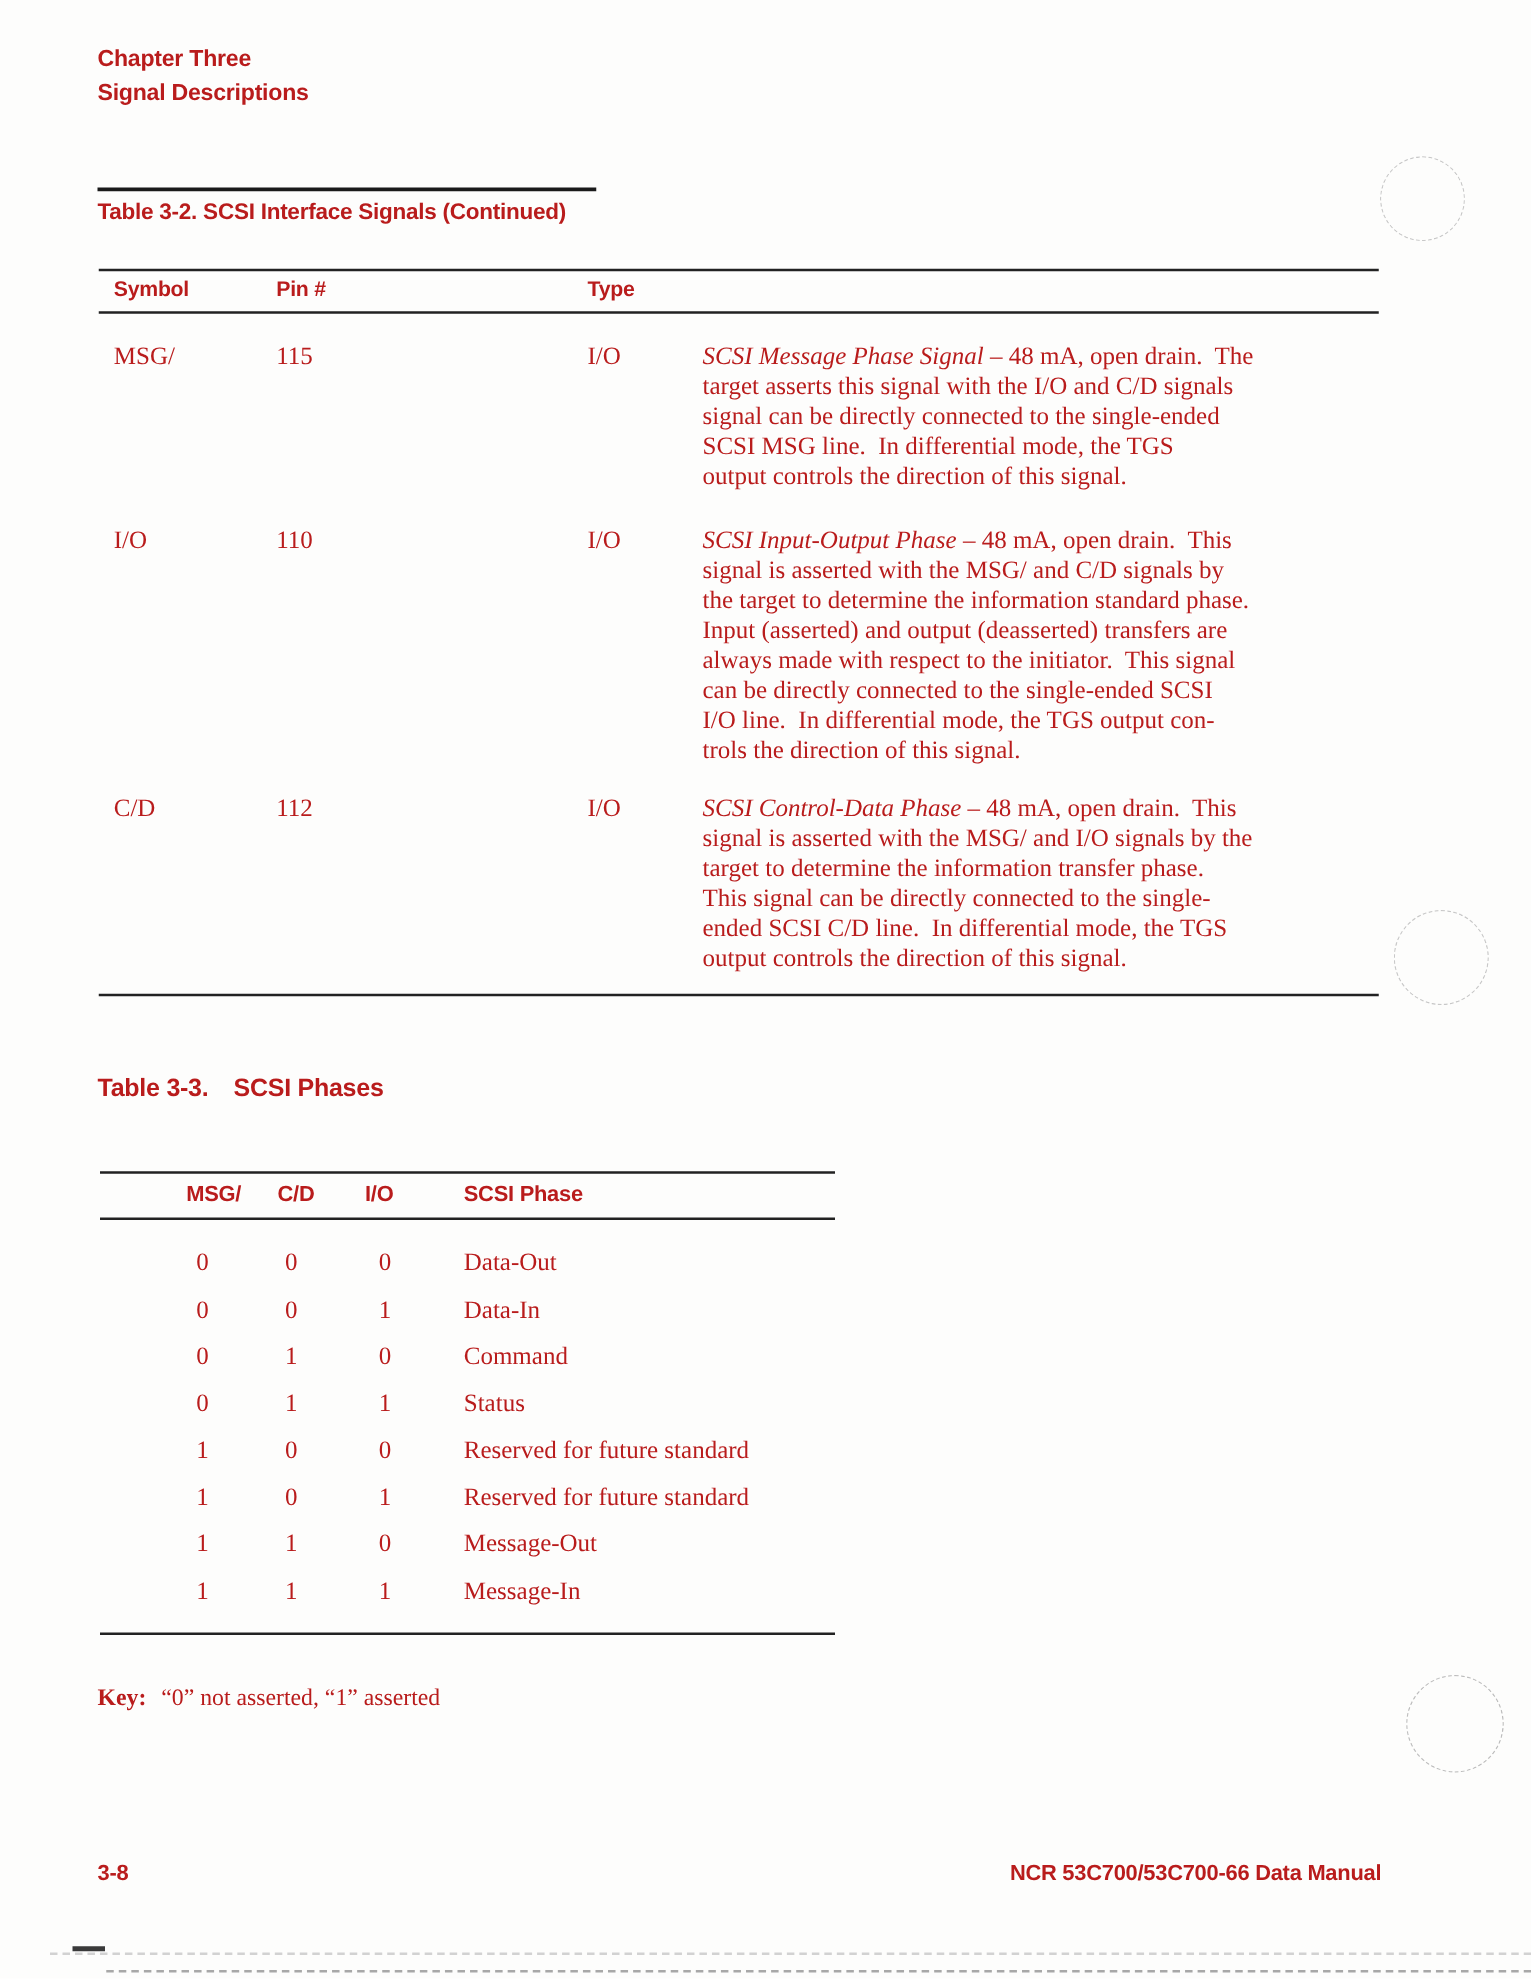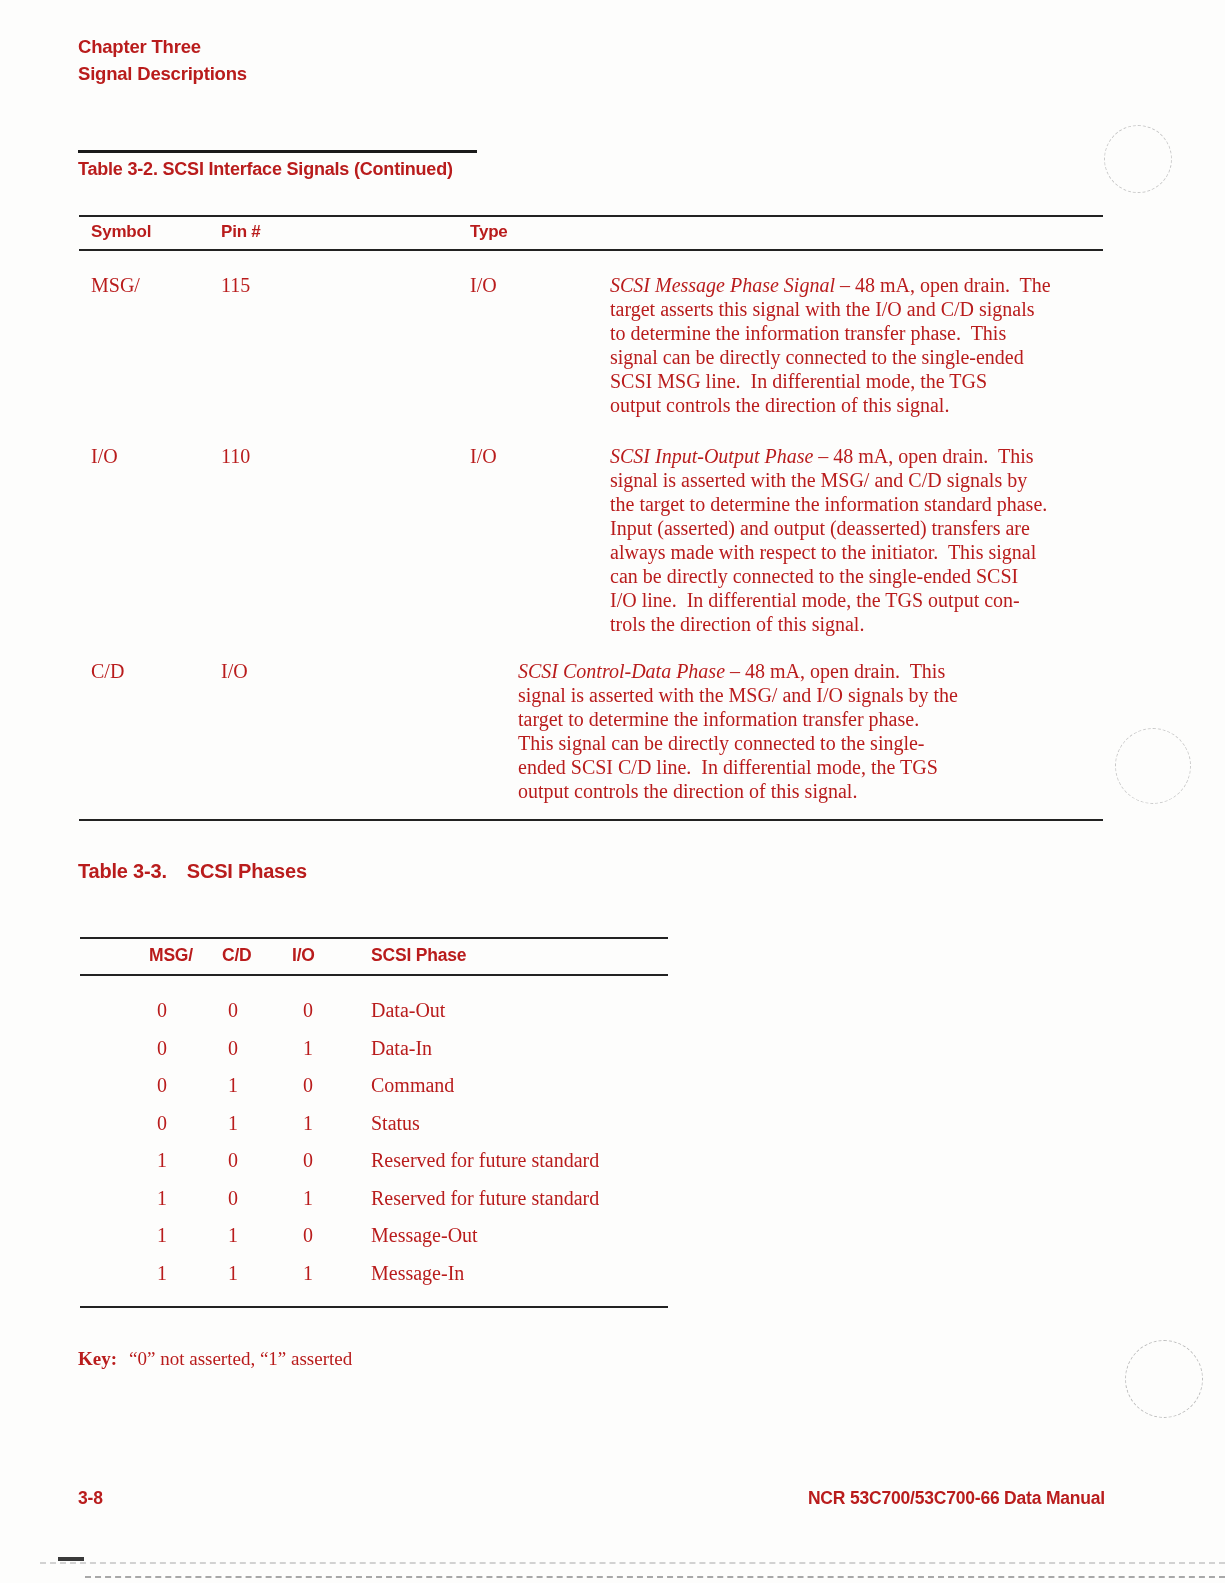--- a/index.html
+++ b/index.html
@@ -28,21 +28,21 @@
   
   #table32 { position:absolute; left:79px; top:215px; width:1024px; border-top:2px solid #222; }
   .t32-grid { display:grid; grid-template-columns:142px 249px 92px 1fr; }
   #t32-head { padding:5px 0 7px 0; border-bottom:2px solid #222; font-size:17px; }
   #t32-head > div:first-child, .t32-row > div:first-child { padding-left:12px; }
   #t32-body { padding-bottom:16px; border-bottom:2px solid #222; }
   .t32-row { font-size:20px; line-height:24px; }
   .t32-row:nth-child(1) { margin-top:22px; }
   .t32-row:nth-child(2) { margin-top:27px; }
   .t32-row:nth-child(3) { margin-top:23px; }
-  .dline { white-space:pre;margin-left:48px; }
+  .dline { white-space:pre; }
 
   
   #caption33 { position:absolute; left:78px; top:860px; font-size:20px; }
   #caption33 .cap-label { margin-right:20px;text-align:right; }
 
   
   #table33 { position:absolute; left:80px; top:937px; width:588px; border-top:2px solid #222; }
   .t33-grid { display:grid; grid-template-columns:73px 70px 79px 1fr; padding-left:69px; }
   #t33-head { padding-top:6px; padding-bottom:8px; border-bottom:2px solid #222; font-size:17.5px; }
   #t33-body { margin-top:22px; padding-bottom:8px; border-bottom:2px solid #222; }
@@ -88,21 +88,20 @@
     </div>
     <div id="t32-body">
 
       <div class="t32-row t32-grid">
         <div class="serif">MSG/</div>
         <div class="serif">115</div>
         <div class="serif">I/O</div>
         <div class="serif">
           <div class="dline"><span class="ital">SCSI Message Phase Signal</span><span> – 48 mA, open drain.  The</span></div>
           <div class="dline">target asserts this signal with the I/O and C/D signals</div>
-          <div class="dline">to determine the information transfer phase.  This</div>
           <div class="dline">signal can be directly connected to the single-ended</div>
           <div class="dline">SCSI MSG line.  In differential mode, the TGS</div>
           <div class="dline">output controls the direction of this signal.</div>
         </div>
       </div>
 
       <div class="t32-row t32-grid">
         <div class="serif">I/O</div>
         <div class="serif">110</div>
         <div class="serif">I/O</div>
@@ -113,20 +112,21 @@
           <div class="dline">Input (asserted) and output (deasserted) transfers are</div>
           <div class="dline">always made with respect to the initiator.  This signal</div>
           <div class="dline">can be directly connected to the single-ended SCSI</div>
           <div class="dline">I/O line.  In differential mode, the TGS output con-</div>
           <div class="dline">trols the direction of this signal.</div>
         </div>
       </div>
 
       <div class="t32-row t32-grid">
         <div class="serif">C/D</div>
+        <div class="serif">112</div>
         <div class="serif">I/O</div>
         <div class="serif">
           <div class="dline"><span class="ital">SCSI Control-Data Phase</span><span> – 48 mA, open drain.  This</span></div>
           <div class="dline">signal is asserted with the MSG/ and I/O signals by the</div>
           <div class="dline">target to determine the information transfer phase.</div>
           <div class="dline">This signal can be directly connected to the single-</div>
           <div class="dline">ended SCSI C/D line.  In differential mode, the TGS</div>
           <div class="dline">output controls the direction of this signal.</div>
         </div>
       </div>

